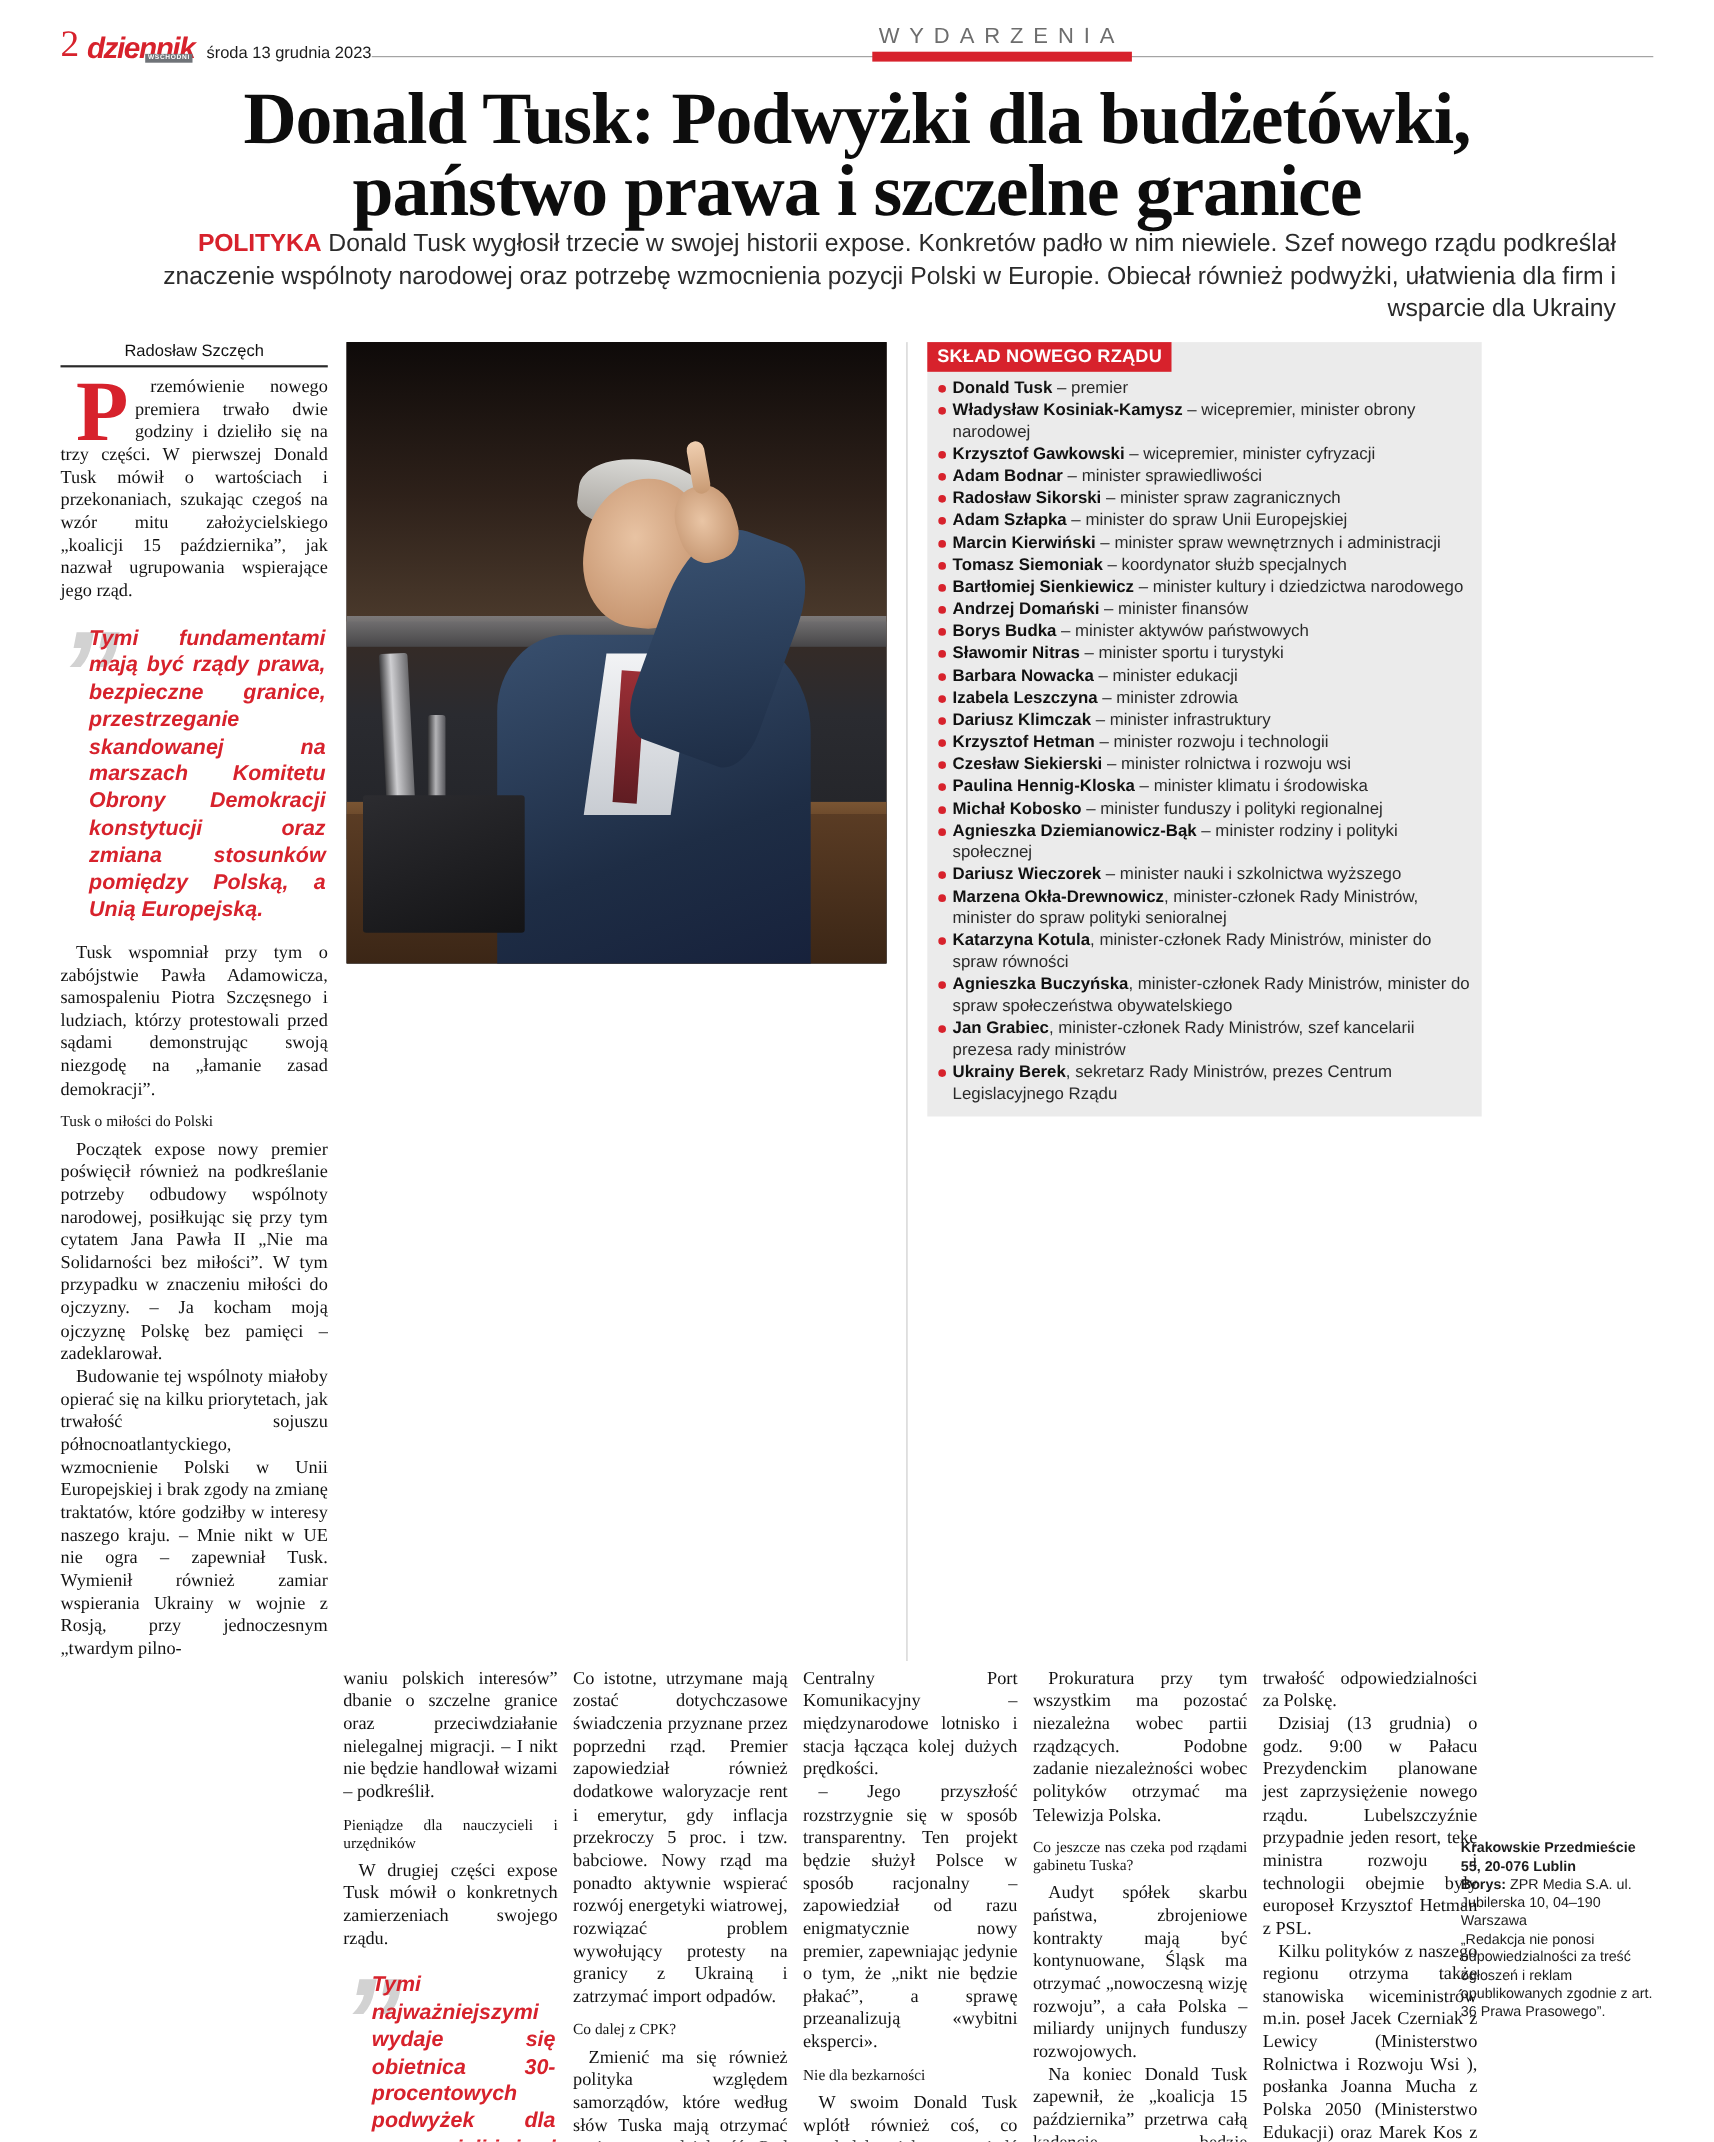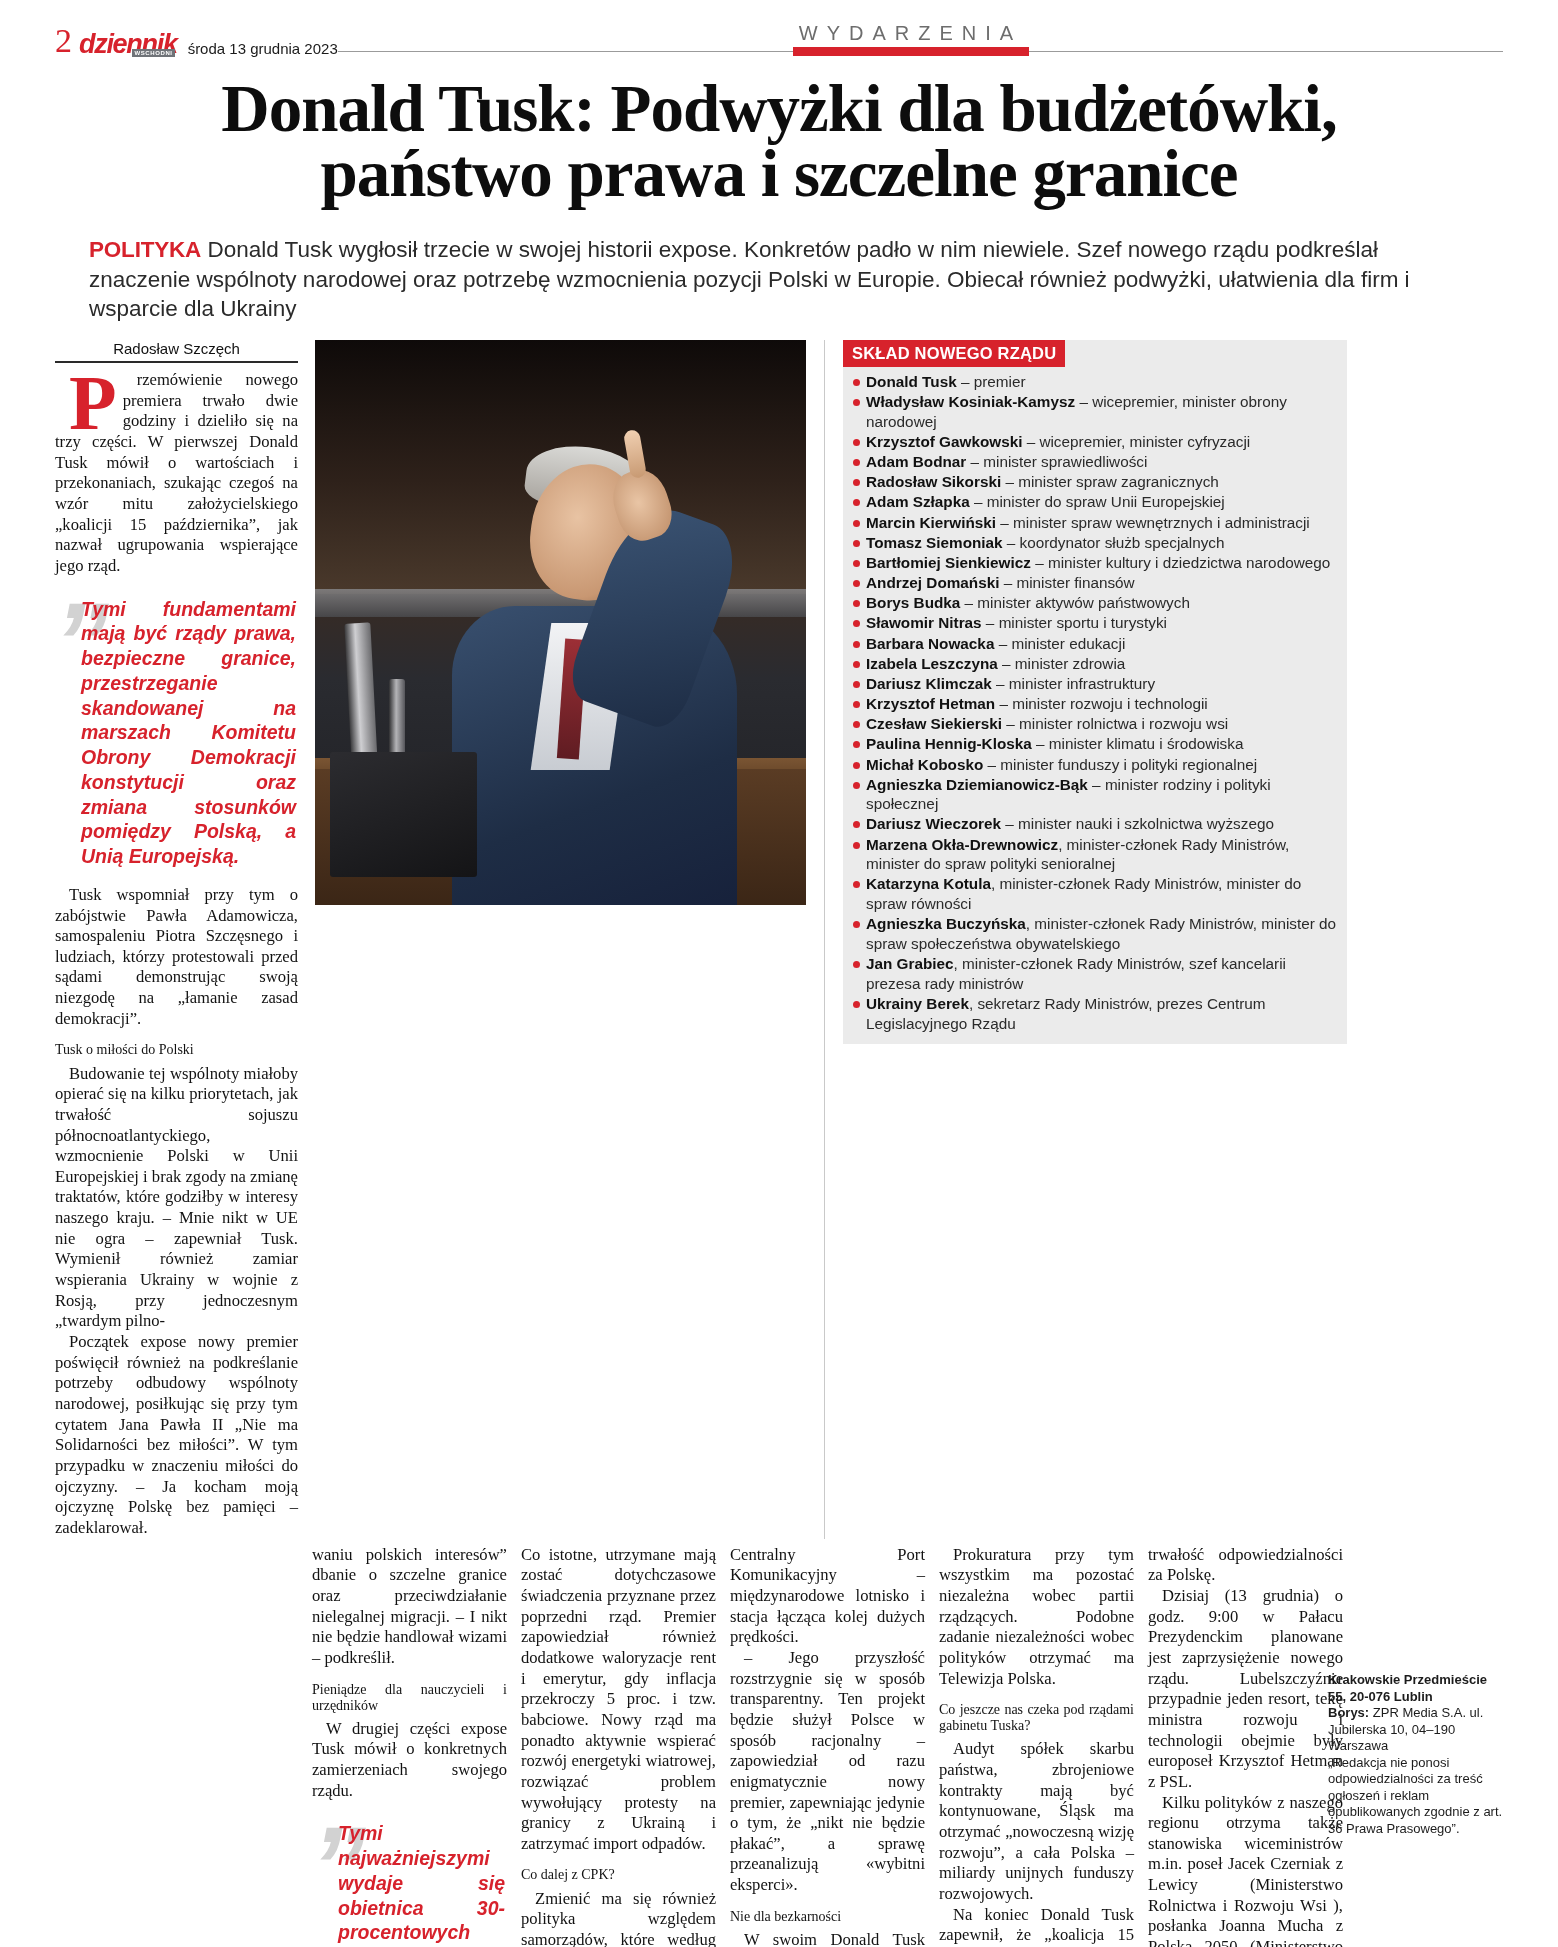--- a/index.html
+++ b/index.html
@@ -60,22 +60,22 @@
     text-align:center;
     letter-spacing:-1px;
     margin:18px 0 0 0;
     color:#0d0d0d;
   }
   .headline .l2 { display:block; }
 
   
   .lead {
     font-family:"Liberation Sans", sans-serif;
-    font-size:22.5px; line-height:1.32; text-align:left;
-    margin:29px 34px 0 34px; color:#2b2b2b; font-weight:300;
+    font-size:22.5px; line-height:1.32; text-align:right;
+    margin:0 34px 0 34px; color:#2b2b2b; font-weight:300;
   }
   .lead .kicker { color:#d7222c; font-weight:bold; letter-spacing:-0.2px; }
 
   
   .main {
     display:grid;
     grid-template-columns:243px 491px 3px 504px;
     column-gap:17px;
     margin-top:16px;
     position:relative;
@@ -241,22 +241,22 @@
       <div class="byline">Radosław Szczęch</div>
       <div class="byline-rule"></div>
       <div class="col-body">
         <p class="dropcap-p"><span class="dropcap">P</span><span>rzemówienie nowego premiera trwało dwie godziny i dzieliło się na trzy części. W pierwszej Donald Tusk mówił o wartościach i przekonaniach, szukając czegoś na wzór mitu założycielskiego „koalicji 15 października”, jak nazwał ugrupowania wspierające jego rząd.</span></p>
         <div class="pullquote">
           <span class="qmark">”</span>
           <span class="qtext">Tymi fundamentami mają być rządy prawa, bezpieczne granice, przestrzeganie skandowanej na marszach Komitetu Obrony Demokracji konstytucji oraz zmiana stosunków pomiędzy Polską, a Unią Europejską.</span>
         </div>
         <p>Tusk wspomniał przy tym o zabójstwie Pawła Adamowicza, samospaleniu Piotra Szczęsnego i ludziach, którzy protestowali przed sądami demonstrując swoją niezgodę na „łamanie zasad demokracji”.</p>
         <div class="subhead">Tusk o miłości do Polski</div>
+        <p>Początek expose nowy premier poświęcił również na podkreślanie potrzeby odbudowy wspólnoty narodowej, posiłkując się przy tym cytatem Jana Pawła II „Nie ma Solidarności bez miłości”. W tym przypadku w znaczeniu miłości do ojczyzny. – Ja kocham moją ojczyznę Polskę bez pamięci – zadeklarował.</p>
         <p>Budowanie tej wspólnoty miałoby opierać się na kilku priorytetach, jak trwałość sojuszu północnoatlantyckiego, wzmocnienie Polski w Unii Europejskiej i brak zgody na zmianę traktatów, które godziłby w interesy naszego kraju. – Mnie nikt w UE nie ogra – zapewniał Tusk. Wymienił również zamiar wspierania Ukrainy w wojnie z Rosją, przy jednoczesnym „twardym pilno-</p>
-        <p>Początek expose nowy premier poświęcił również na podkreślanie potrzeby odbudowy wspólnoty narodowej, posiłkując się przy tym cytatem Jana Pawła II „Nie ma Solidarności bez miłości”. W tym przypadku w znaczeniu miłości do ojczyzny. – Ja kocham moją ojczyznę Polskę bez pamięci – zadeklarował.</p>
       </div>
     </div>
 
     <div class="photo-wrap">
       <div class="photo">
         <div class="ph-bg"></div>
         <div class="ph-wall"></div>
         <div class="ph-rail"></div>
         <div class="ph-desk2"></div>
         <div class="ph-desk"></div>

